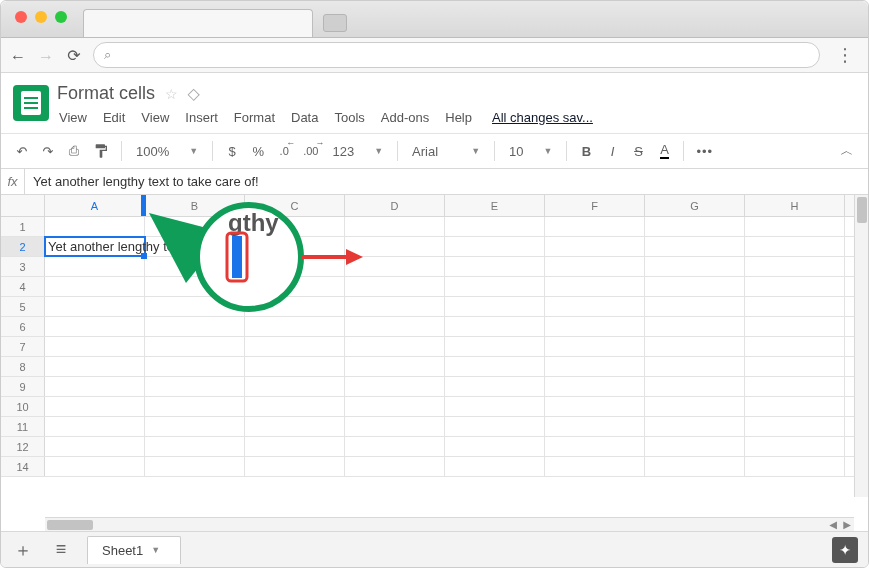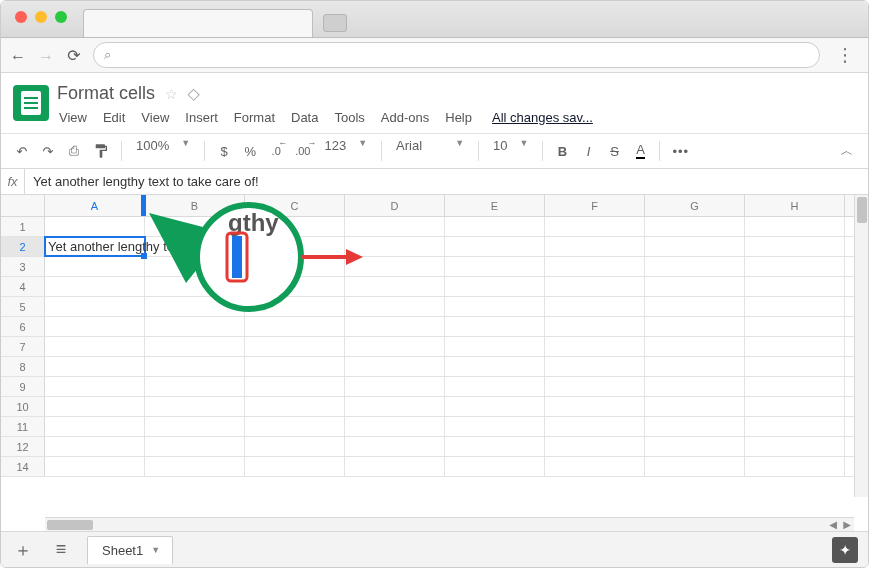--- a/index.html
+++ b/index.html
@@ -34,21 +34,21 @@
   .saved { color: #0f172a; text-decoration: underline; margin-left: 4px; }
   .headerright { display: flex; align-items: center; gap: 14px; padding: 6px 10px 0 0; }
   .chatico, .commentico { width: 28px; height: 28px; display:flex; align-items:center; justify-content:center; color:#616161; font-size:18px; }
   .sharebtn { background:#4285f4; color:#fff; font-weight:bold; font-size:13px; padding: 8px 14px; border-radius: 3px; display:flex; align-items:center; gap:6px; letter-spacing: 0.5px;}
   .avatar { width: 34px; height: 34px; border-radius: 50%; background: #ffe6c7; display:flex; align-items:center; justify-content:center; font-size:22px; }
 
   
   .toolbar { height: 36px; border-top: 1px solid #e3e3e3; border-bottom: 1px solid #d8d8d8; display:flex; align-items:center; padding: 0 10px; gap: 4px; color:#616161; font-size: 13px; }
   .tbtn { min-width: 22px; height: 26px; display:flex; align-items:center; justify-content:center; padding: 0 4px; }
   .tsep { width: 1px; height: 20px; background: #dcdcdc; margin: 0 4px; }
-  .tdrop { display:flex; gap:12px; padding: 0 6px; height:26px; }
+  .tdrop { display:flex; align-items:center; gap:20px; padding: 0 6px; height:26px; }
   .caret { font-size: 9px; color:#888; }
   .expand { margin-left: auto; }
 
   
   .fxbar { height: 26px; border-bottom: 1px solid #d8d8d8; display:flex; align-items:center; }
   .fxlabel { width: 24px; text-align:center; font-style: italic; color:#777; border-right: 1px solid #d8d8d8; height:100%; display:flex; align-items:center; justify-content:center; font-size: 13px;}
   .fxinput { flex:1; padding: 0 8px; font-size: 13px; color:#333; }
   .colheads { display:flex; height: 22px; background:#f7f7f7; border-bottom: 1px solid #d8d8d8; }
   .corner { width: 44px; border-right: 1px solid #d8d8d8; }
   .colhead { width: 100px; text-align:center; font-size:11px; color:#777; border-right: 1px solid #d8d8d8; display:flex; align-items:center; justify-content:center; position:relative;}
@@ -73,21 +73,21 @@
   .hscroll .arrow { width:14px; text-align:center; color:#888; font-size:10px; }
   .hscroll .spacer { flex:1; }
 
   .vscroll { position:absolute; right:0; top: 0; bottom:0; width:14px; background:#f3f3f3; border-left:1px solid #d8d8d8; }
   .vscroll .thumb { width:10px; height:26px; background:#c3c3c3; border-radius:2px; margin: 2px auto 0; }
 
   .gridwrap { position: relative; height: 302px; }
 
   
   .sheettabs { position:absolute; left:0; right:0; bottom:0; height:36px; border-top:1px solid #d8d8d8; background:#f3f3f3; display:flex; align-items:center; padding: 0 10px; gap: 14px; }
-  .sheettab { background:#fff; border:1px solid #ccc; border-bottom:none; padding: 6px 12px 6px 14px; font-size:13px; color:#444; display:flex; align-items:center; gap:8px; border-top-left-radius:2px; border-top-right-radius:2px;}
+  .sheettab { background:#fff; border:1px solid #ccc; border-bottom:none; padding: 6px 20px 6px 14px; font-size:13px; color:#444; display:flex; align-items:center; gap:8px; border-top-left-radius:2px; border-top-right-radius:2px;}
   .addsheet, .allsheets { font-size:18px; color:#666; width:24px; text-align:center; }
   .explore { margin-left:auto; width:26px; height:26px; background:#555; border-radius:3px; display:flex; align-items:center; justify-content:center; color:#fff; font-size:14px;}
 
   .bold { font-weight: bold; } .italic { font-style: italic; } .strike { text-decoration: line-through; }
   .underA { border-bottom: 2px solid #000; line-height: 12px; padding-bottom:1px;}
 </style>
 </head>
 <body>
 
 <div class="tabbar">

